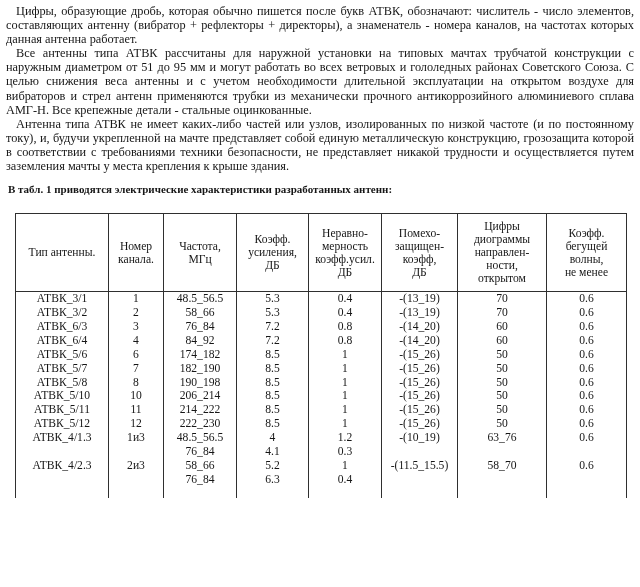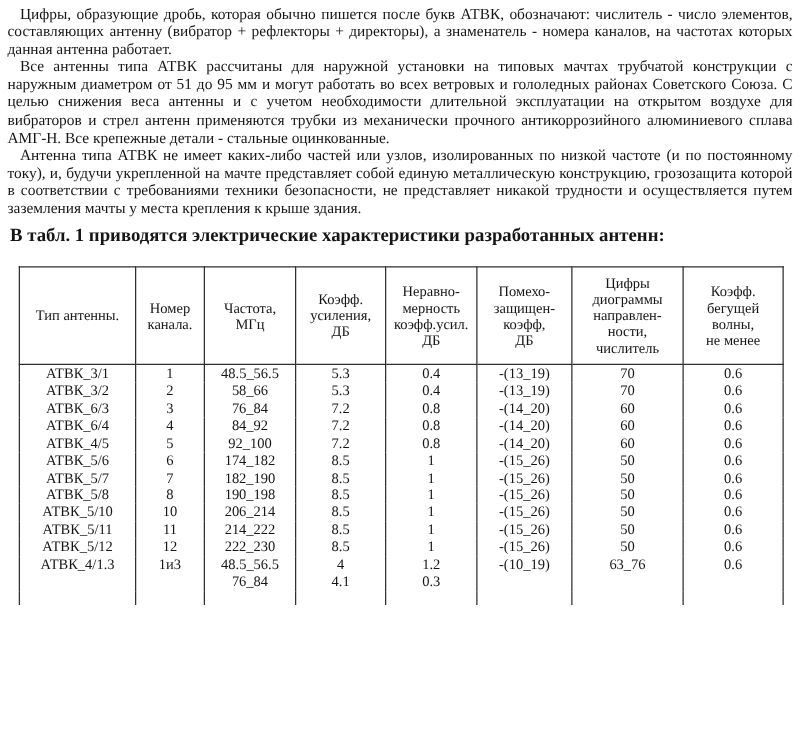--- a/index.html
+++ b/index.html
@@ -22,21 +22,21 @@
   .text-block p {
     margin: 0;
     font-size: 12.3px;
     line-height: 14.1px;
     text-align: justify;
     text-indent: 10px;
   }
   .table-caption {
     margin: 10px 0 0 0;
     font-weight: bold;
-    font-size: 15px;
+    font-size: 11px;
     line-height: 13px;
     text-indent: 2px;
   }
   table.chars {
     border-collapse: collapse;
     table-layout: fixed;
     margin: 17px 0 0 9px;
     width: 611px;
   }
   table.chars th {
@@ -125,21 +125,21 @@
             <div>Помехо-</div>
             <div>защищен-</div>
             <div>коэфф,</div>
             <div>ДБ</div>
           </th>
           <th>
             <div>Цифры</div>
             <div>диограммы</div>
             <div>направлен-</div>
             <div>ности,</div>
-            <div>числитель</div>
+            <div>открытом</div>
           </th>
           <th>
             <div>Коэфф.</div>
             <div>бегущей</div>
             <div>волны,</div>
             <div>не менее</div>
           </th>
         </tr>
     </thead>
     <tbody id="table-body">
@@ -177,30 +177,20 @@
           <td>АТВК_6/4</td>
           <td>4</td>
           <td>84_92</td>
           <td>7.2</td>
           <td>0.8</td>
           <td>-(14_20)</td>
           <td>60</td>
           <td>0.6</td>
         </tr>
         <tr>
-          <td>АТВК_4/5</td>
-          <td>5</td>
-          <td>92_100</td>
-          <td>7.2</td>
-          <td>0.8</td>
-          <td>-(14_20)</td>
-          <td>60</td>
-          <td>0.6</td>
-        </tr>
-        <tr>
           <td>АТВК_5/6</td>
           <td>6</td>
           <td>174_182</td>
           <td>8.5</td>
           <td>1</td>
           <td>-(15_26)</td>
           <td>50</td>
           <td>0.6</td>
         </tr>
         <tr>
@@ -265,20 +255,39 @@
             <div>4.1</div>
           </td>
           <td>
             <div>1.2</div>
             <div>0.3</div>
           </td>
           <td>-(10_19)</td>
           <td>63_76</td>
           <td>0.6</td>
         </tr>
+        <tr>
+          <td>АТВК_4/2.3</td>
+          <td>2и3</td>
+          <td>
+            <div>58_66</div>
+            <div>76_84</div>
+          </td>
+          <td>
+            <div>5.2</div>
+            <div>6.3</div>
+          </td>
+          <td>
+            <div>1</div>
+            <div>0.4</div>
+          </td>
+          <td>-(11.5_15.5)</td>
+          <td>58_70</td>
+          <td>0.6</td>
+        </tr>
         <tr class="spacer-row">
           <td></td>
           <td></td>
           <td></td>
           <td></td>
           <td></td>
           <td></td>
           <td></td>
           <td></td>
         </tr>

